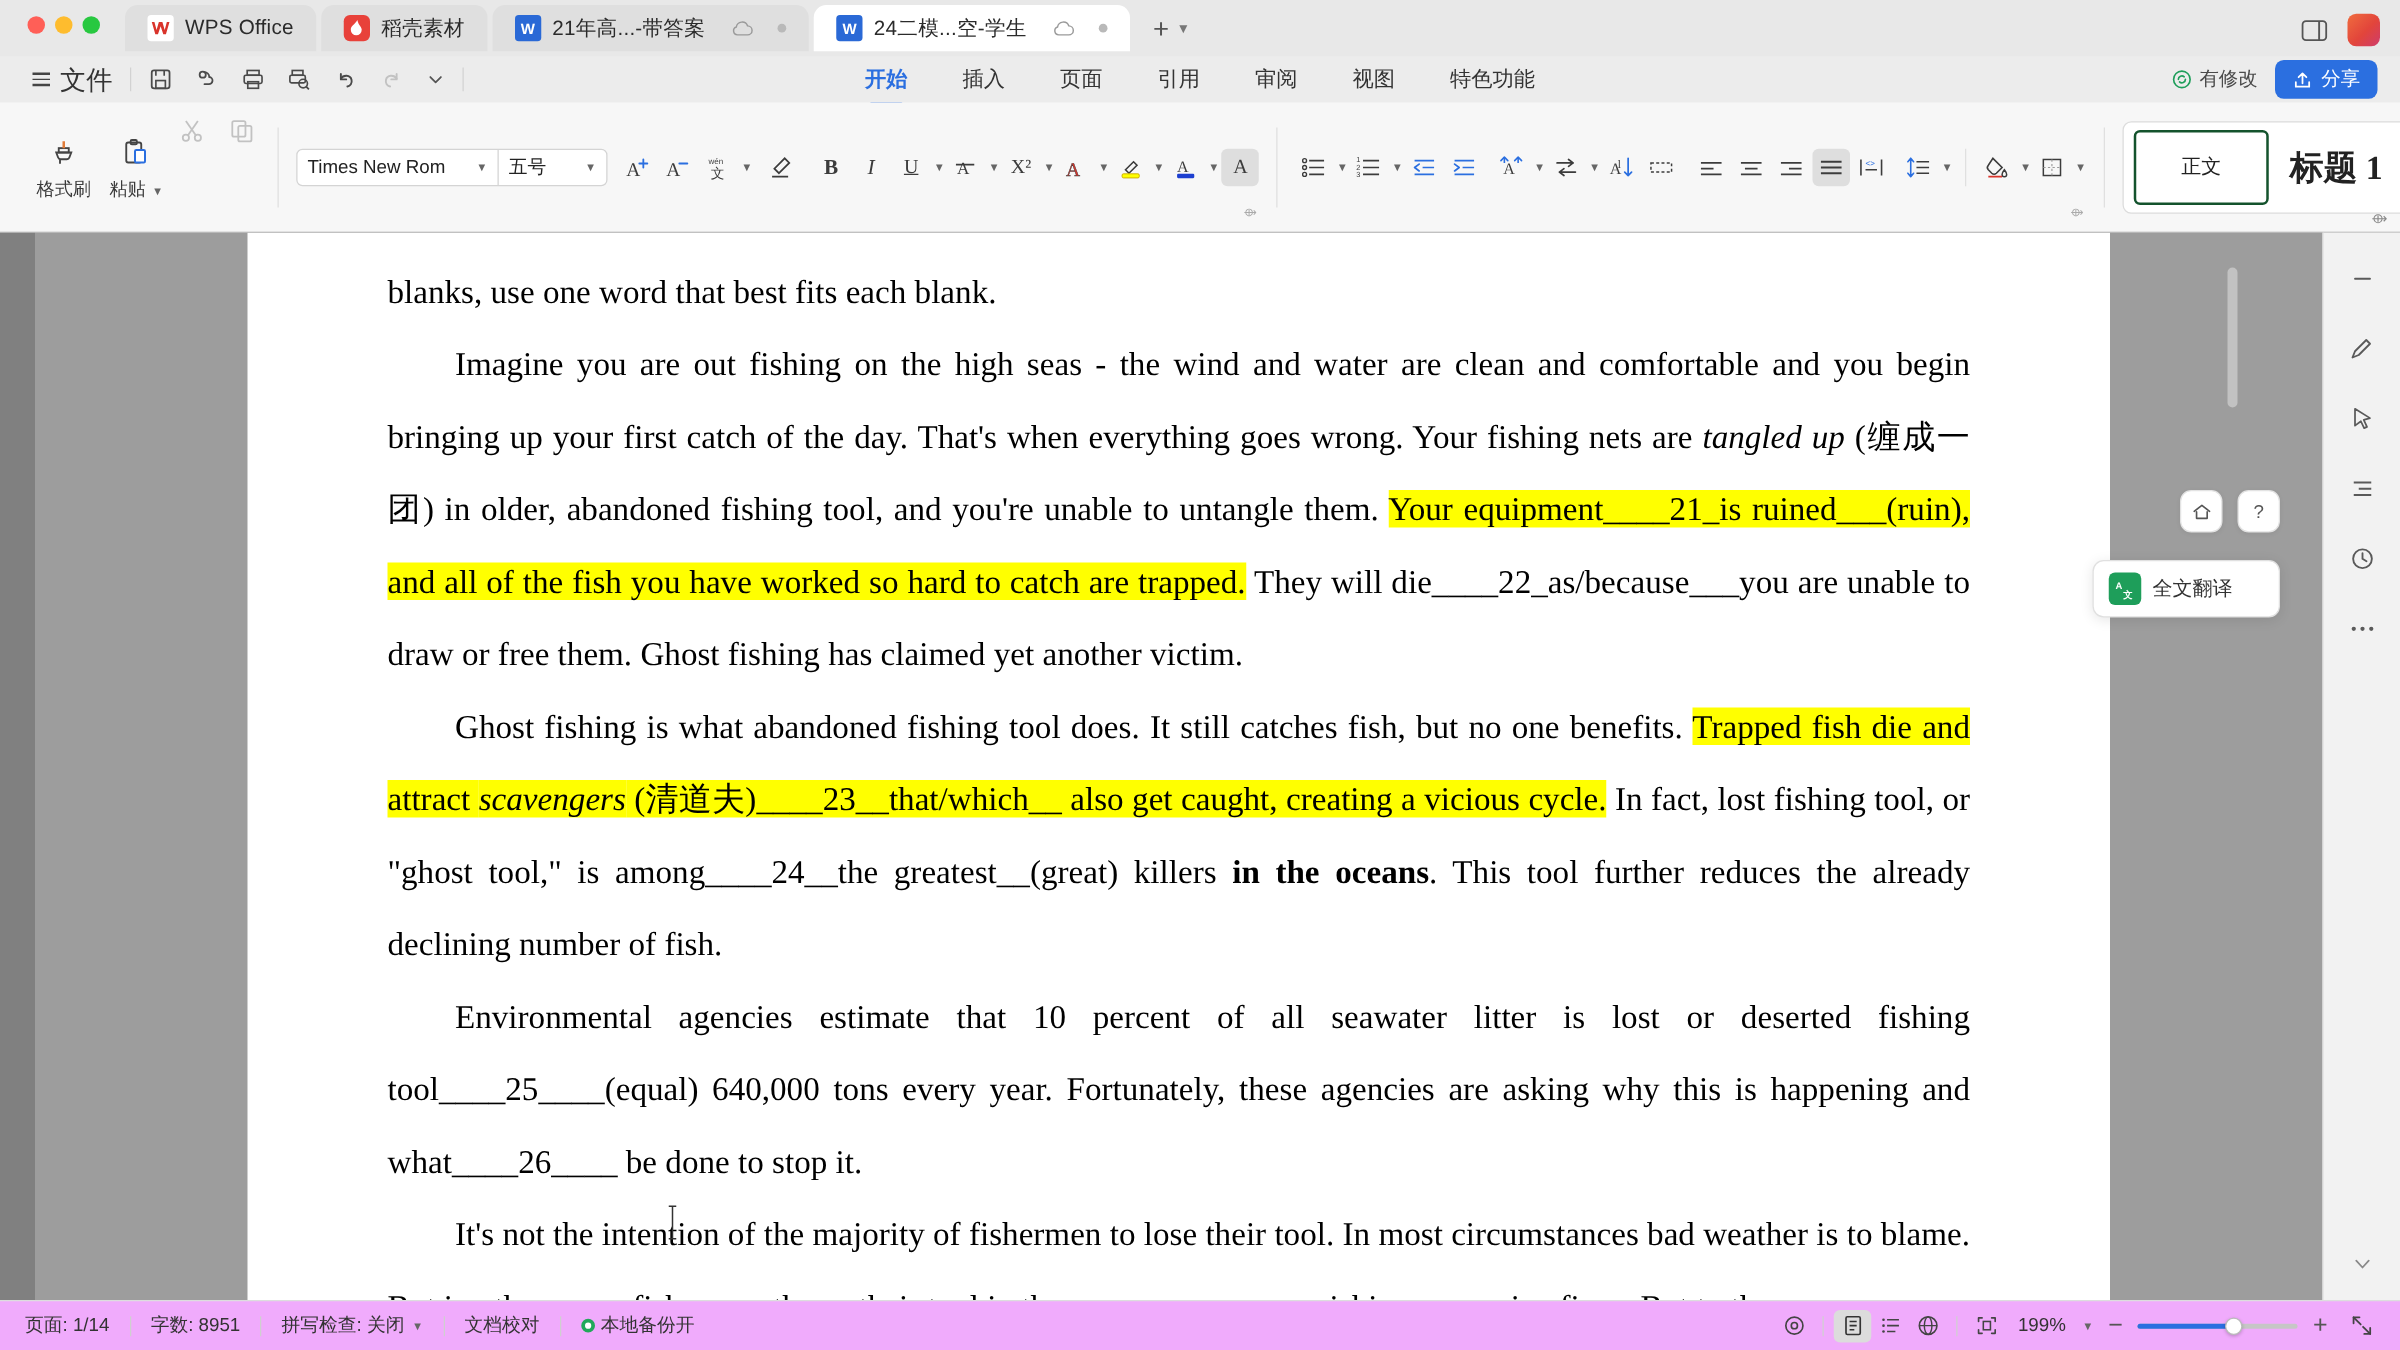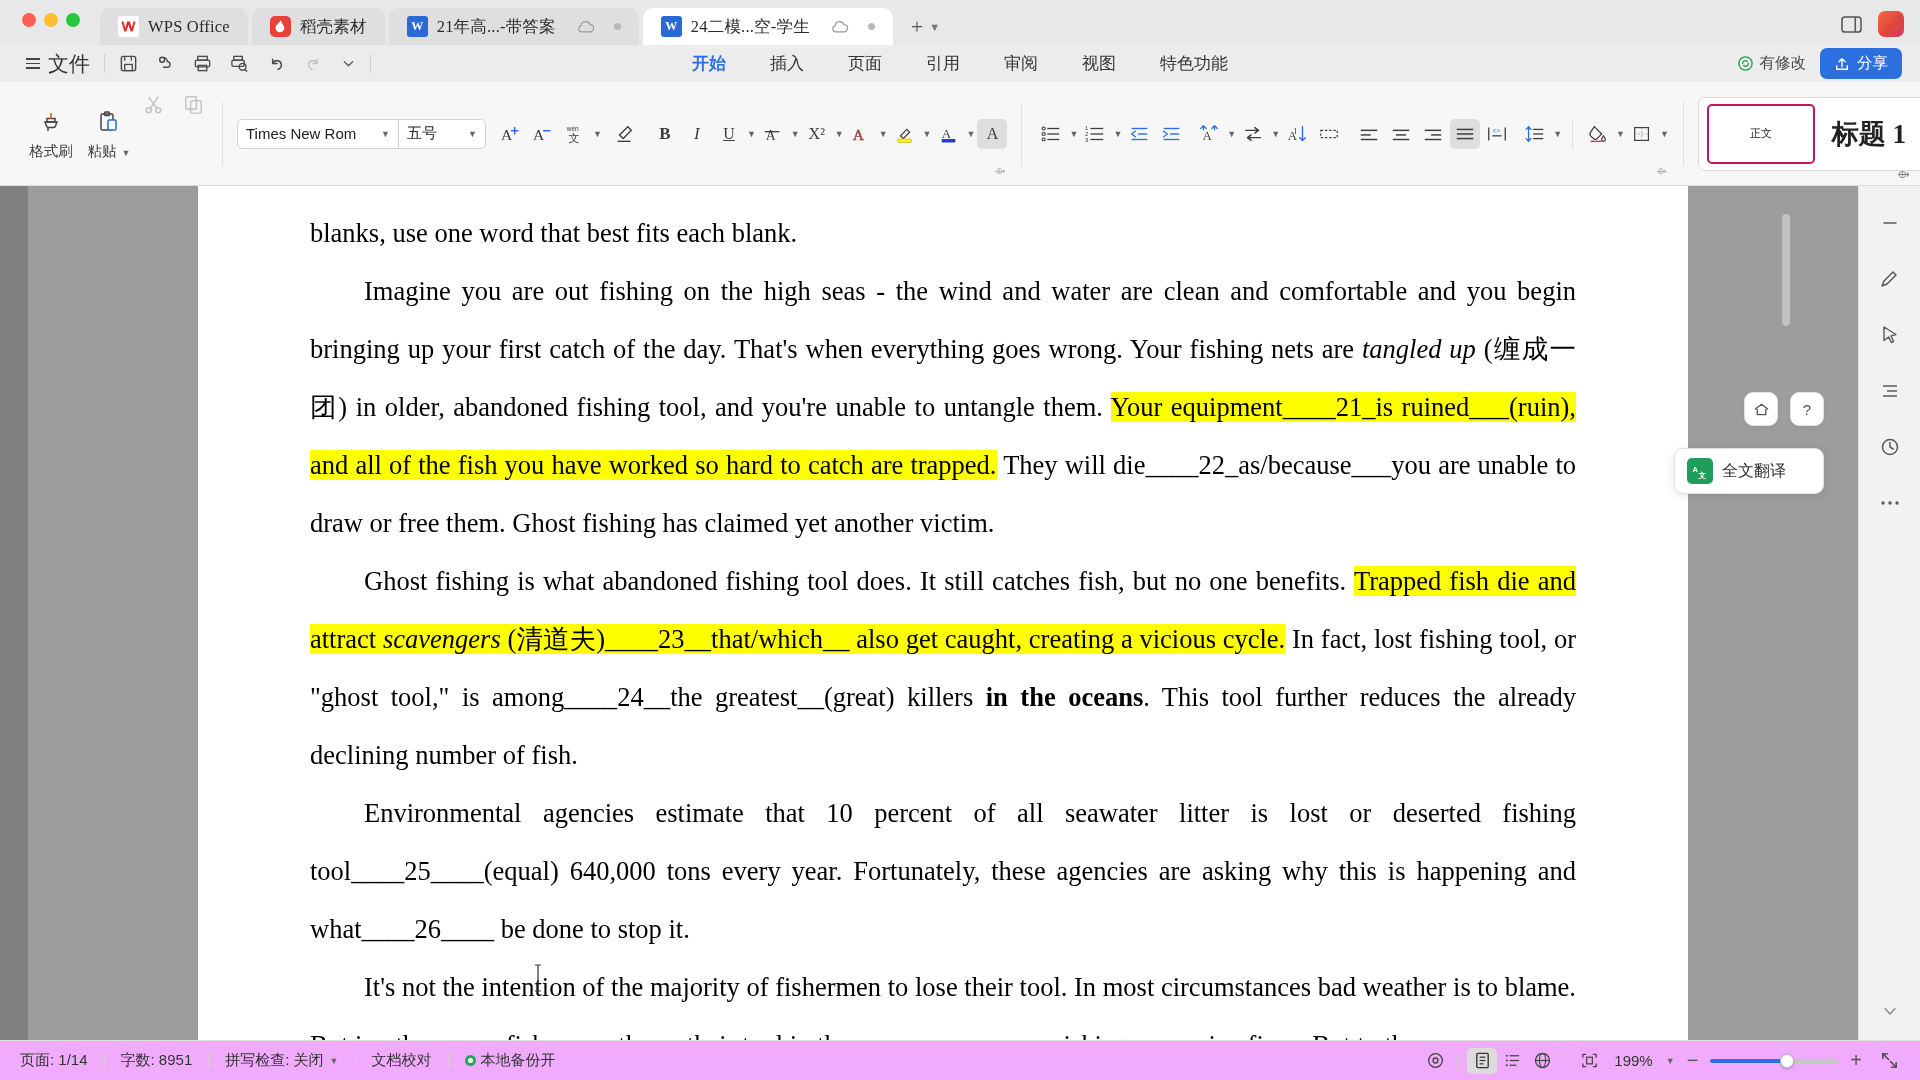--- a/index.html
+++ b/index.html
@@ -15,21 +15,21 @@
   .titlebar {
     height: 45px; background: #E8E8E8; display: flex; align-items: flex-end;
     padding-left: 22px; position: relative; flex: 0 0 45px;
   }
   .traffic { display: flex; align-items: center; gap: 8px; height: 45px; padding-bottom: 6px; }
   .dot { width: 14px; height: 14px; border-radius: 50%; display: block; }
   .dot.red { background: #FF5F57; }
   .dot.yellow { background: #FEBC2E; }
   .dot.green { background: #28C840; }
 
-  .tabs { display: flex; align-items: flex-end; margin-left: 20px; height: 45px; font-family: Liberation Serif, serif; }
+  .tabs { display: flex; align-items: center; margin-left: 20px; height: 45px; }
   .tab {
     height: 37px; display: flex; align-items: center; gap: 9px;
     padding: 0 18px; border-radius: 10px 10px 0 0; font-size: 16.5px; color: #2b2b2b;
     background: #DFDFDF; margin-right: 4px; white-space: nowrap; position: relative;
   }
   .tab.active { background: #FFFFFF; }
   .tab .tlabel { font-size: 16.5px; letter-spacing: .2px; }
   .tab-ico { width: 21px; height: 21px; border-radius: 3px; display:flex; align-items:center; justify-content:center;
     font-size: 13px; color:#fff; font-weight:700; flex: 0 0 21px;}
   .ico-wps { background: #fff; color:#D9342B; font-size:16px; font-weight:700;}
@@ -87,21 +87,21 @@
 
   .fontbox { display:flex; align-items:center; height:30px; border:1px solid #D4D4D4; border-radius:5px; background:#fff; overflow:hidden; }
   .fontname { width: 160px; padding: 0 8px; font-size: 15px; color:#222; display:flex; align-items:center; justify-content:space-between; }
   .fvsep { width:1px; height:30px; background:#D4D4D4; }
   .fontsize { width: 86px; padding: 0 8px; font-size: 15px; color:#222; display:flex; align-items:center; justify-content:space-between; }
 
   .stylebox { display:flex; align-items:center; height:74px; border:1px solid #DCDCDC; border-radius:7px;
     background:#fff; padding: 0 6px 0 8px; }
   .stylecell { display:flex; align-items:center; justify-content:center; height:60px; min-width: 108px;
     padding: 0 12px; font-size: 17px; color:#222; border-radius:5px; white-space:nowrap; }
-  .stylecell.sel { border:2px solid #be185d; background:#fff; font-size:11px;}
+  .stylecell.sel { border:2px solid #14532d; background:#fff; font-size:16px;}
   .stylecell.h1 { font-size: 27px; font-weight:600; font-family:"Liberation Serif", serif; }
   .stylecell.h2 { font-size: 20px; color:#4A90D9; font-family:"Liberation Serif", serif;}
   .stylenav { display:flex; flex-direction:column; align-items:center; justify-content:space-between; height:62px; margin-left:6px; color:#666;}
   .stylenav span { font-size:11px; line-height:1; }
 
   .ribbon-right { margin-left:auto; display:flex; align-items:center; }
   .findgrp { display:flex; flex-direction:row; }
   .findrow { display:flex; align-items:center; gap:6px; font-size:15px; color:#333; padding: 3px 6px;}
 
   .ribbon-fold { position:absolute; right: 10px; bottom: 4px; color:#888; font-size: 11px; }

